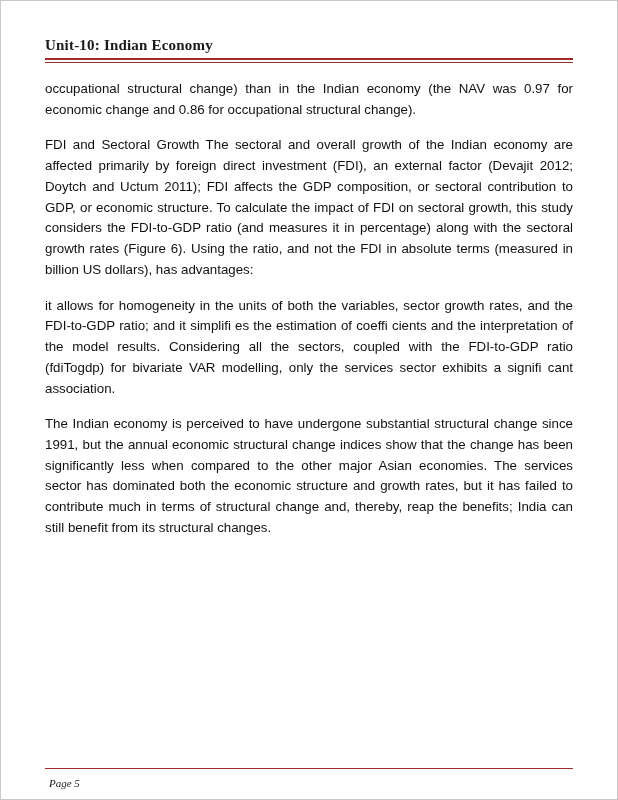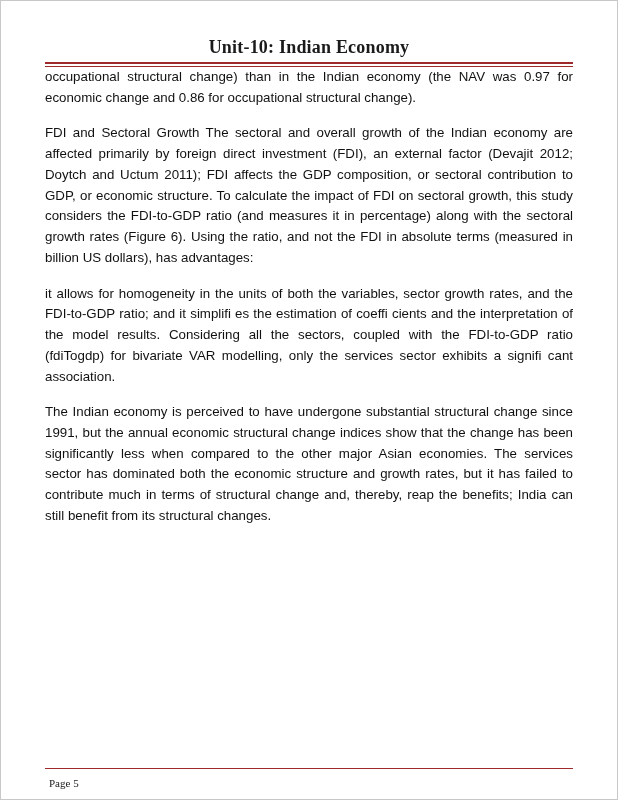--- a/index.html
+++ b/index.html
@@ -23,39 +23,39 @@
     padding: 0;
   }
   .page-inner {
     position: absolute;
     left: 44px;
     right: 44px;
     top: 36px;
     bottom: 28px;
   }
   .doc-header {
-    text-align: center;
+    text-align: left;
     font-family: "Liberation Serif", serif;
-    font-size: 18px;
+    font-size: 15px;
     font-weight: bold;
     color: #1a1a1a;
     letter-spacing: 0.2px;
     padding-bottom: 4px;
   }
   .header-rule {
     height: 0;
     border-top: 2.5px solid #9e2a2b;
     margin-bottom: 2px;
   }
   .header-rule.thin {
     border-top: 1px solid #9e2a2b;
     margin-bottom: 0;
   }
   .body-col {
-    margin-top: 0;
+    margin-top: 16px;
   }
   .body-col p {
     margin: 0 0 15px 0;
     font-size: 13.3px;
     line-height: 1.56;
     text-align: justify;
     text-justify: inter-word;
     color: #111111;
     font-family: "Liberation Sans", sans-serif;
   }
@@ -66,20 +66,21 @@
     bottom: 30px;
     border-top: 1.4px solid #9e2a2b;
   }
   .footer {
     position: absolute;
     left: 48px;
     bottom: 10px;
     font-family: "Liberation Serif", serif;
     font-size: 11px;
     color: #1a1a1a;
+    font-style: italic;
   }
 </style>
 </head>
 <body>
 
 <div class="page">
 
   <div class="page-inner">
 
     <div class="doc-header">Unit-10:  Indian Economy</div>

